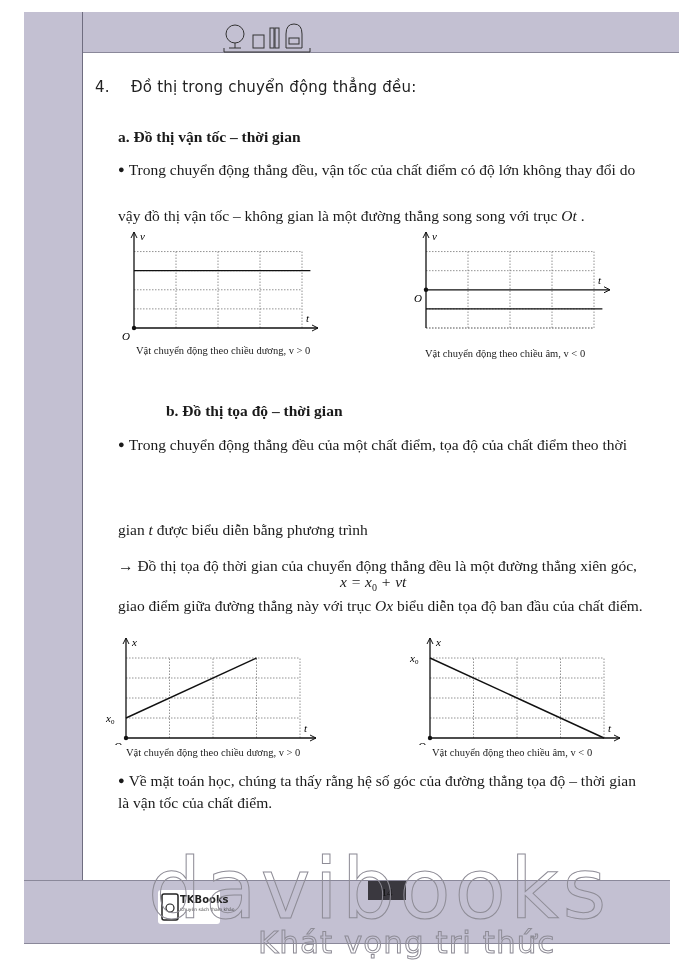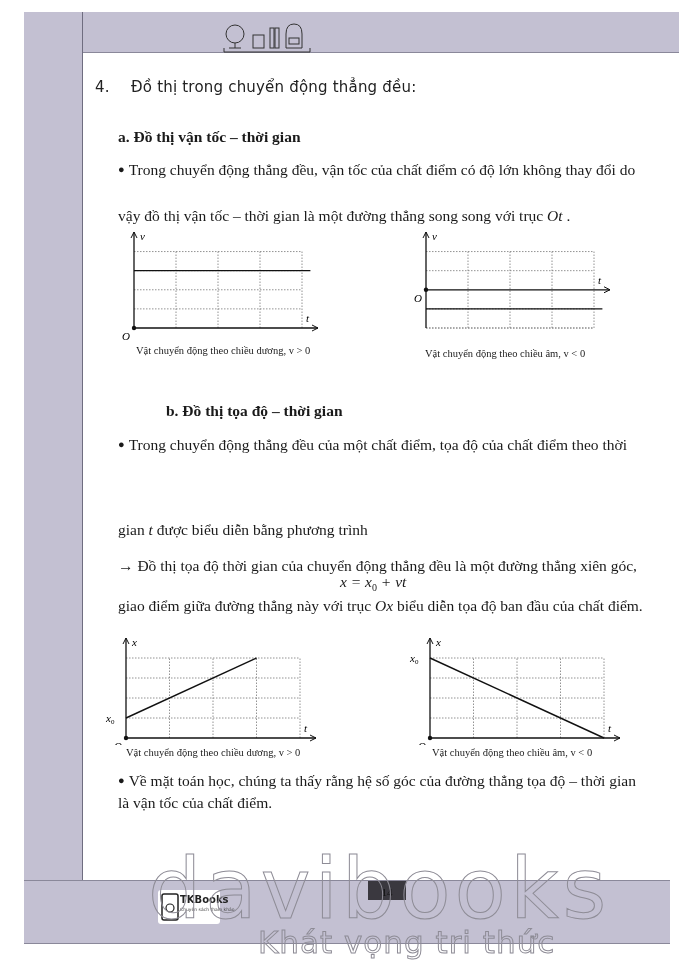--- a/index.html
+++ b/index.html
@@ -45,21 +45,21 @@
     <path d="M12 36 L12 40 L98 40 L98 36"></path>
   </g>
 </svg>
 
 <h1 class="heading" style="margin:0;font-weight:normal;">
   <span class="num">4.</span><span>Đồ thị trong chuyển động thẳng đều:</span>
 </h1>
 
 <div class="sub" style="top:128px;">a. Đồ thị vận tốc – thời gian</div>
 <div class="para" style="top:161px;"><span class="bullet">●</span><span>Trong chuyển động thẳng đều, vận tốc của chất điểm có độ lớn không thay đổi do</span></div>
-<div class="para" style="top:207px;"><span>vậy đồ thị vận tốc – thời gian là một đường thẳng song song với trục </span><span class="math">Ot</span><span> .</span></div>
+<div class="para" style="top:207px;"><span>vậy đồ thị vận tốc – không gian là một đường thẳng song song với trục </span><span class="math">Ot</span><span> .</span></div>
 
 <svg class="graph" id="g0" style="left:120px;top:228px;" width="205" height="115">
     <line x1="56" x2="56" y1="100" y2="23.555555555555557" stroke="#777" stroke-width="0.8" stroke-dasharray="1.5,1.5"></line>
     <line x1="98" x2="98" y1="100" y2="23.555555555555557" stroke="#777" stroke-width="0.8" stroke-dasharray="1.5,1.5"></line>
     <line x1="140" x2="140" y1="100" y2="23.555555555555557" stroke="#777" stroke-width="0.8" stroke-dasharray="1.5,1.5"></line>
     <line x1="182" x2="182" y1="100" y2="23.555555555555557" stroke="#777" stroke-width="0.8" stroke-dasharray="1.5,1.5"></line>
     <line x1="14" x2="182" y1="80.88888888888889" y2="80.88888888888889" stroke="#777" stroke-width="0.8" stroke-dasharray="1.5,1.5"></line>
     <line x1="14" x2="182" y1="61.77777777777778" y2="61.77777777777778" stroke="#777" stroke-width="0.8" stroke-dasharray="1.5,1.5"></line>
     <line x1="14" x2="182" y1="42.66666666666667" y2="42.66666666666667" stroke="#777" stroke-width="0.8" stroke-dasharray="1.5,1.5"></line>
     <line x1="14" x2="182" y1="23.555555555555557" y2="23.555555555555557" stroke="#777" stroke-width="0.8" stroke-dasharray="1.5,1.5"></line>

